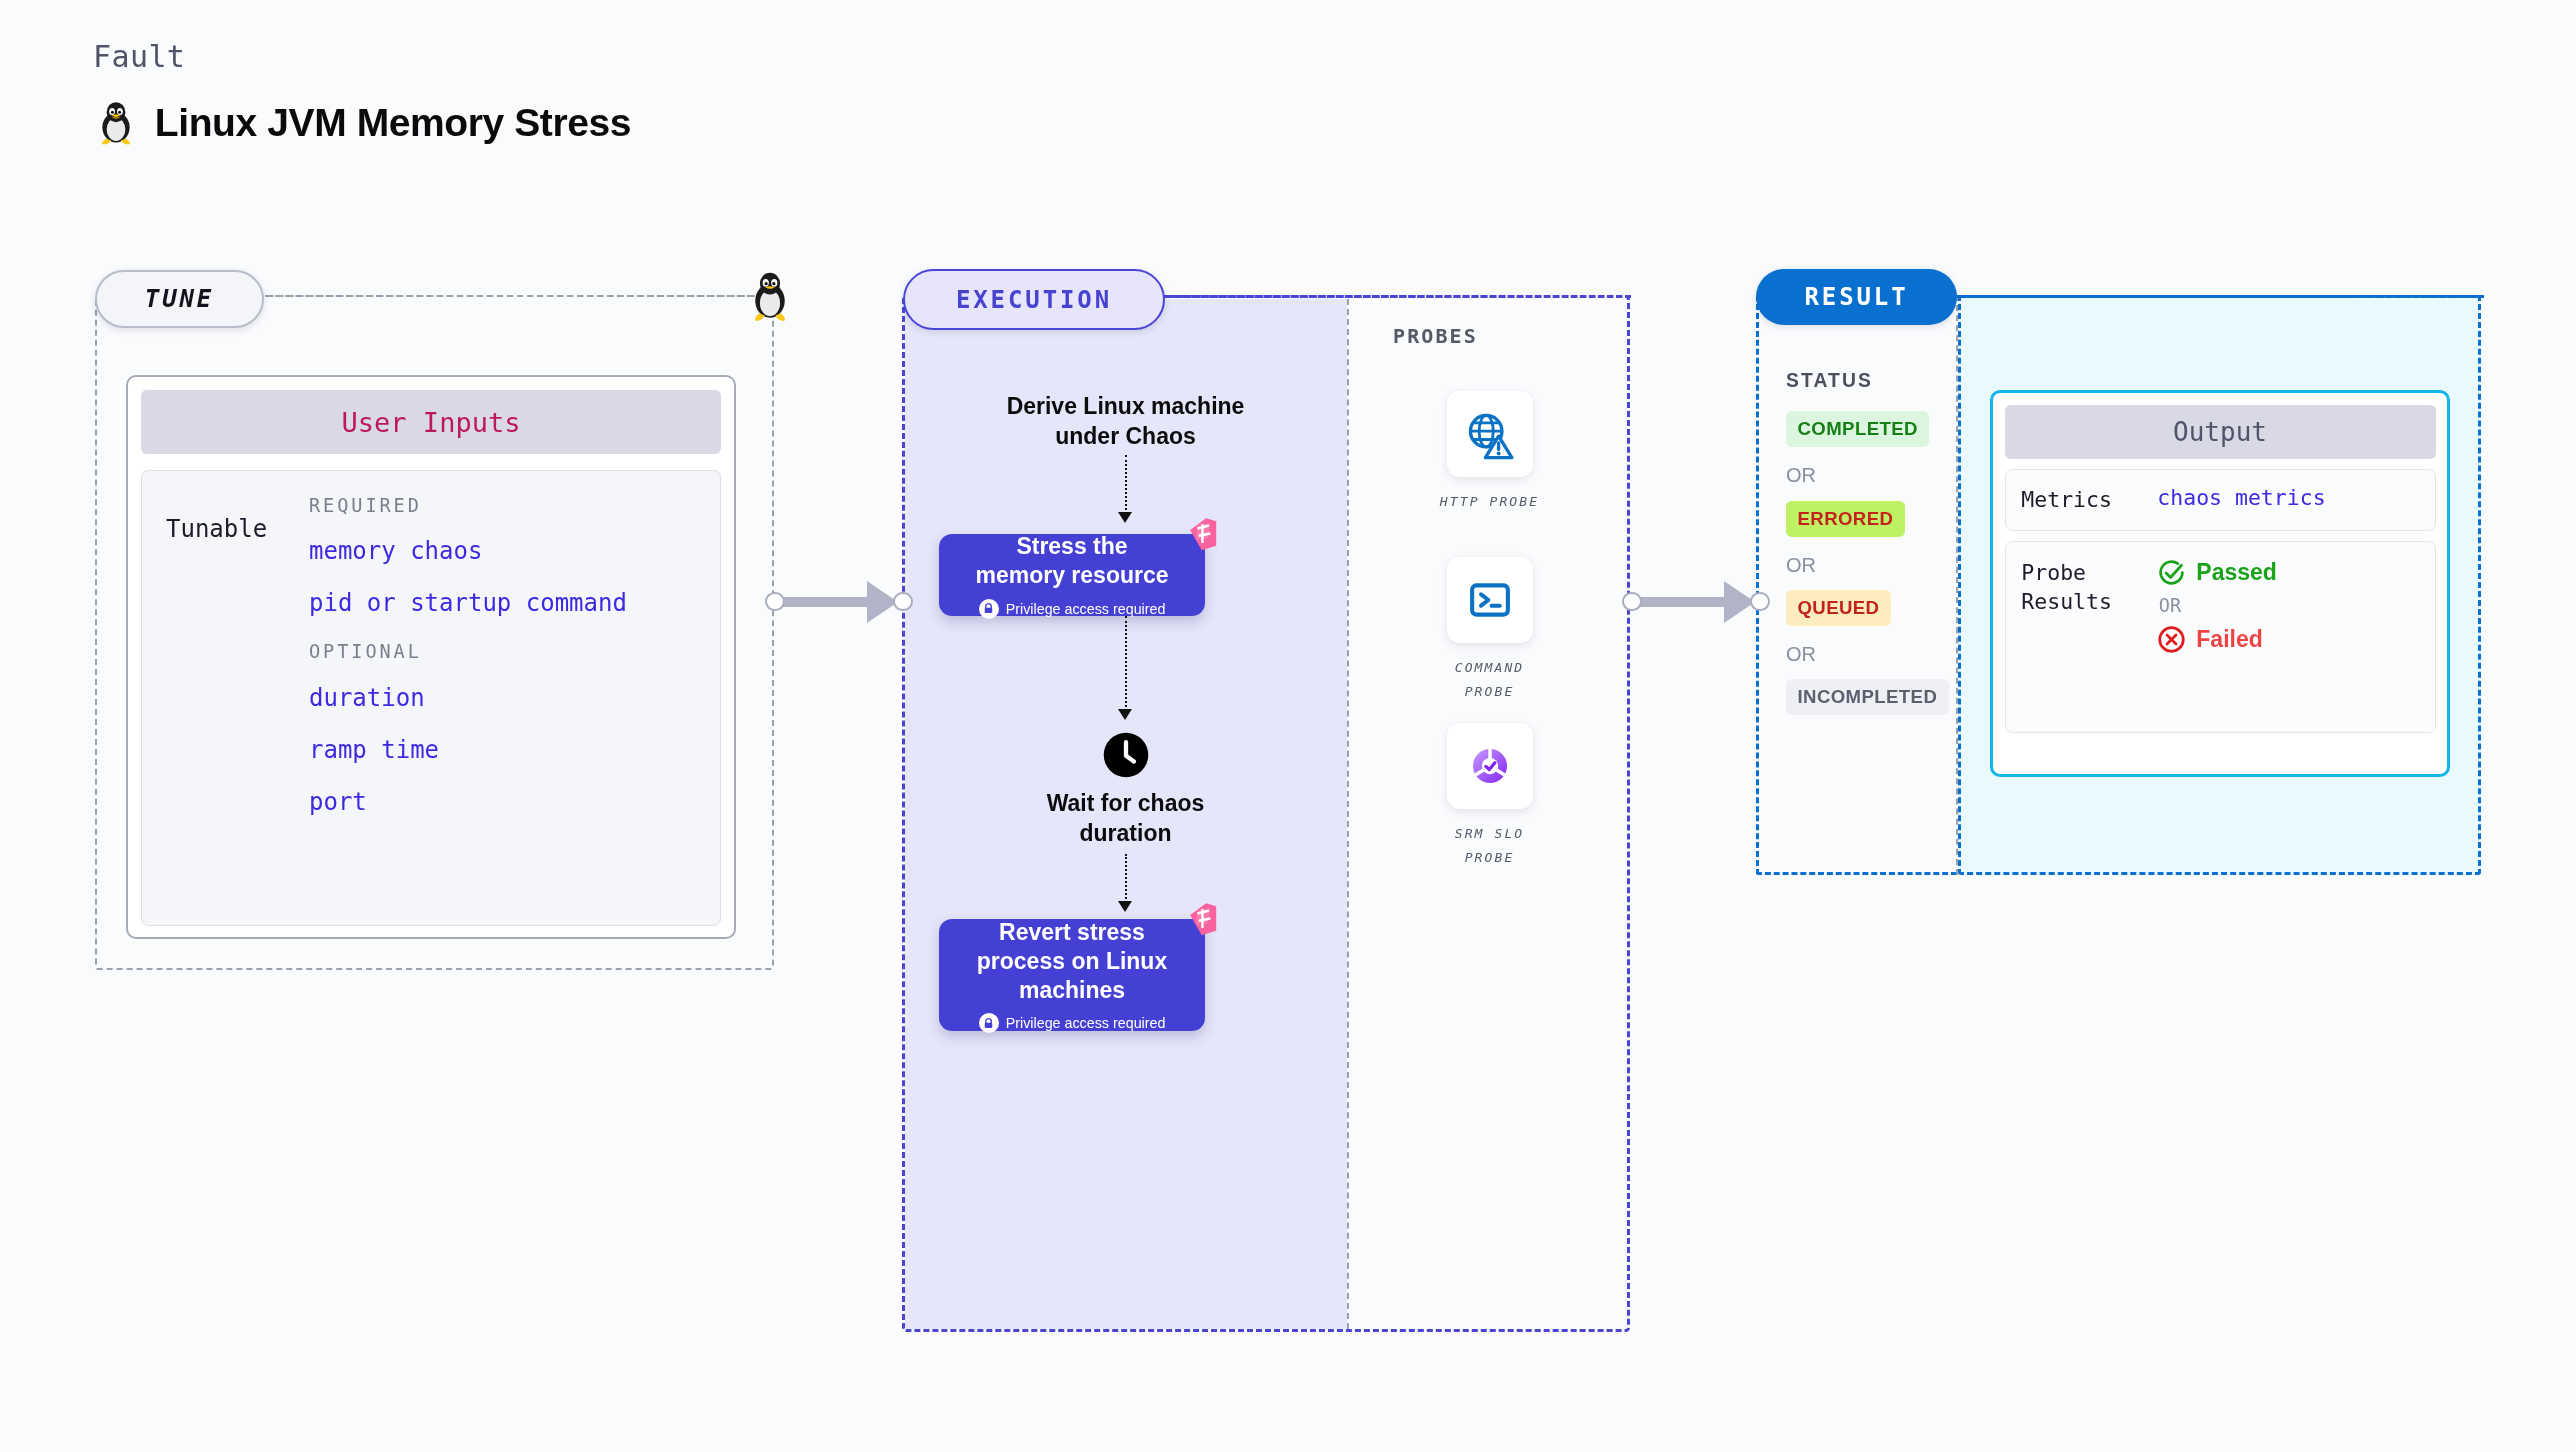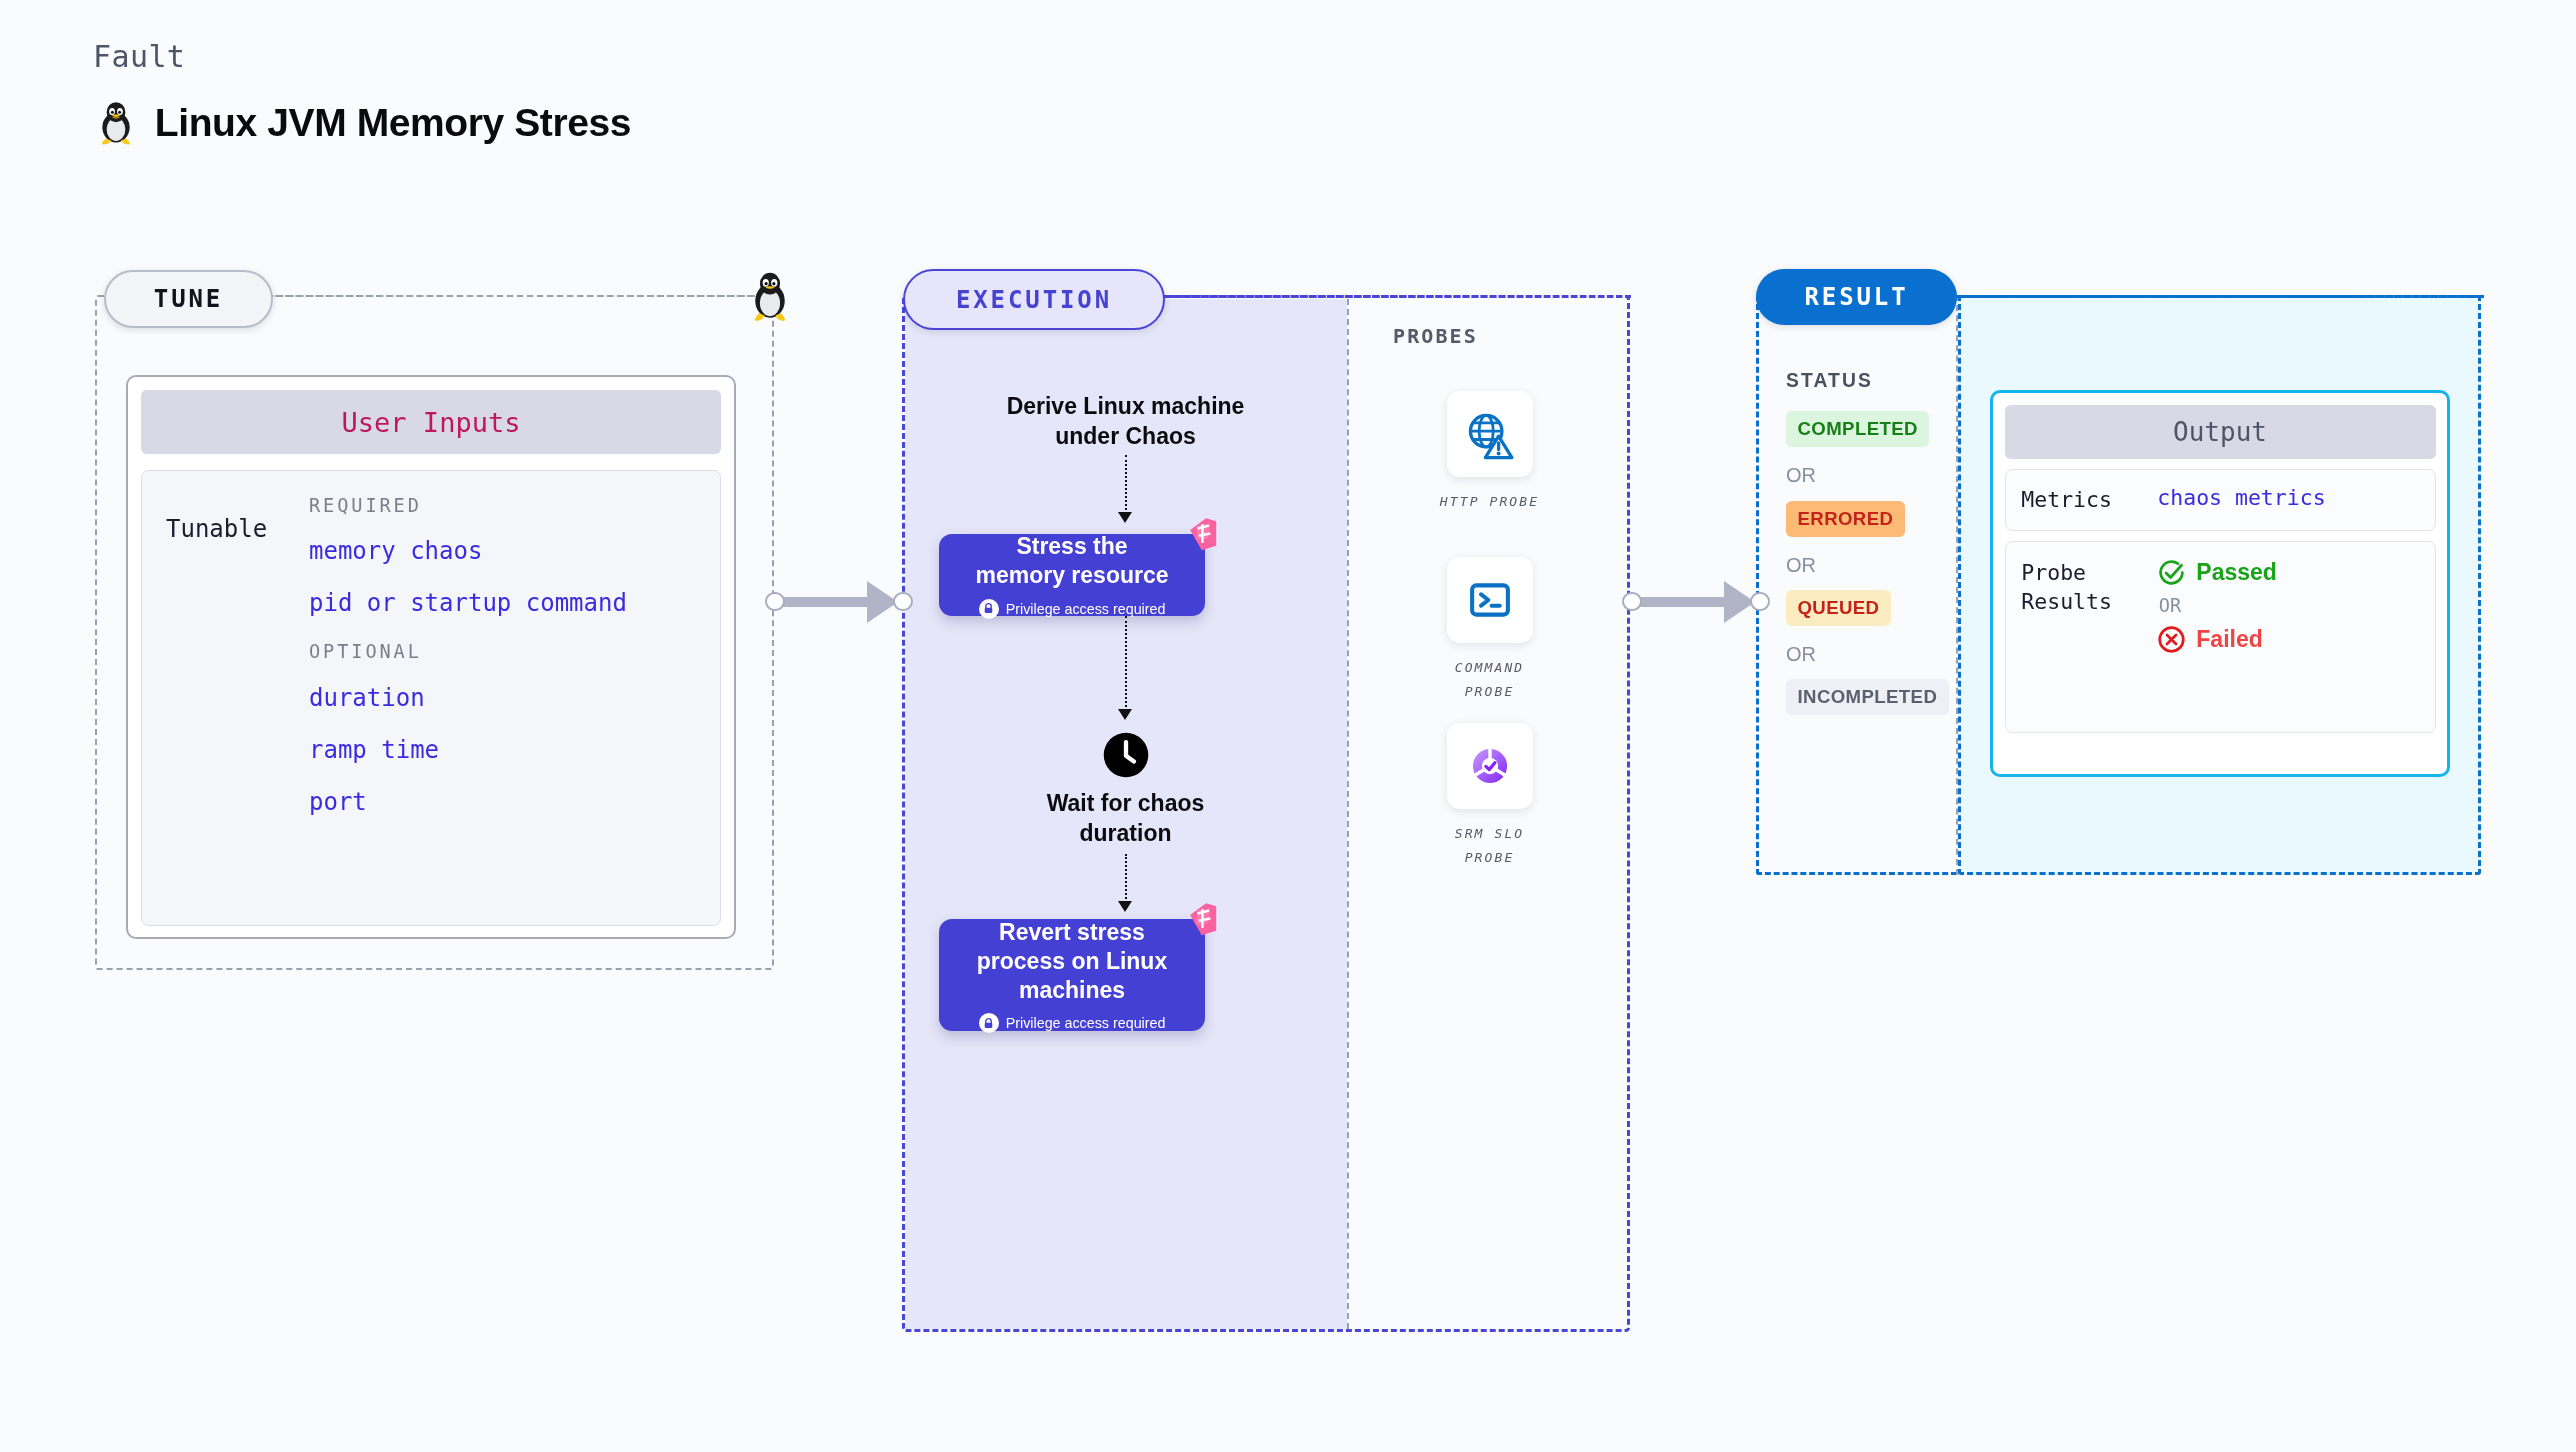--- a/index.html
+++ b/index.html
@@ -18,22 +18,22 @@
   #tux-title{width:46px;height:46px;}
   #fault-title{font-size:39px;font-weight:bold;color:#0b0b0d;letter-spacing:-0.4px;}
 
   
   .pill{
     position:absolute;display:flex;align-items:center;justify-content:center;
     font-family:"DejaVu Sans Mono","Liberation Mono",monospace;
     font-weight:bold;letter-spacing:2.9px;border-radius:716px;z-index:6;
     box-shadow:0 2.1px 7.2px rgba(20,20,60,.13);
   }
-  .pill-tune{left:104px;top:270px;width:165px;height:54px;font-size:24px;
-    background:#f4f5f8;color:#13131f;border:2.1px solid #b9bcc9;}
+  .pill-tune{left:95px;top:270px;width:165px;height:54px;font-size:24px;
+    background:#f4f5f8;color:#13131f;border:2.1px solid #b9bcc9;font-style:italic;}
   .pill-exec{left:903px;top:269px;width:258px;height:57px;font-size:24px;
     background:#e6e5fb;color:#4743d1;border:2.9px solid #4b45d6;}
   .pill-result{left:1756px;top:269px;width:201px;height:56px;font-size:24px;
     background:#0a70cf;color:#ffffff;border:none;}
 
   
   .dashbox{position:absolute;box-sizing:border-box;}
   #tune-panel{left:95px;top:295px;width:679px;height:675px;
     border:2.9px dashed #9ba0ae;border-radius:2.9px;background:transparent;}
   #tune-topline{position:absolute;left:255px;top:295px;width:520px;height:0;
@@ -361,21 +361,21 @@
 <div id="result-status-right"></div>
 <div class="dashbox" id="result-output-box"></div>
 <div id="result-topline"></div>
 <div class="pill pill-result">RESULT</div>
 
 <div id="status-col">
   <div id="status-label">STATUS</div>
 
   <div class="st-badge" style="top:116px;background:#dcf5df;color:#168016;">COMPLETED</div>
   <div class="st-or" style="top:169px;">OR</div>
-  <div class="st-badge" style="top:206px;background:#fdba74;color:#c4231c;">ERRORED</div>
+  <div class="st-badge" style="top:206px;background:#bef264;color:#c4231c;">ERRORED</div>
   <div class="st-or" style="top:259px;">OR</div>
   <div class="st-badge" style="top:295px;background:#fcecc0;color:#c4231c;">QUEUED</div>
   <div class="st-or" style="top:348px;">OR</div>
   <div class="st-badge" style="top:384px;background:#eff0f5;color:#5b6070;">INCOMPLETED</div>
 </div>
 
 <div id="output-card">
   <div id="output-header">Output</div>
 
   <div class="out-row">

